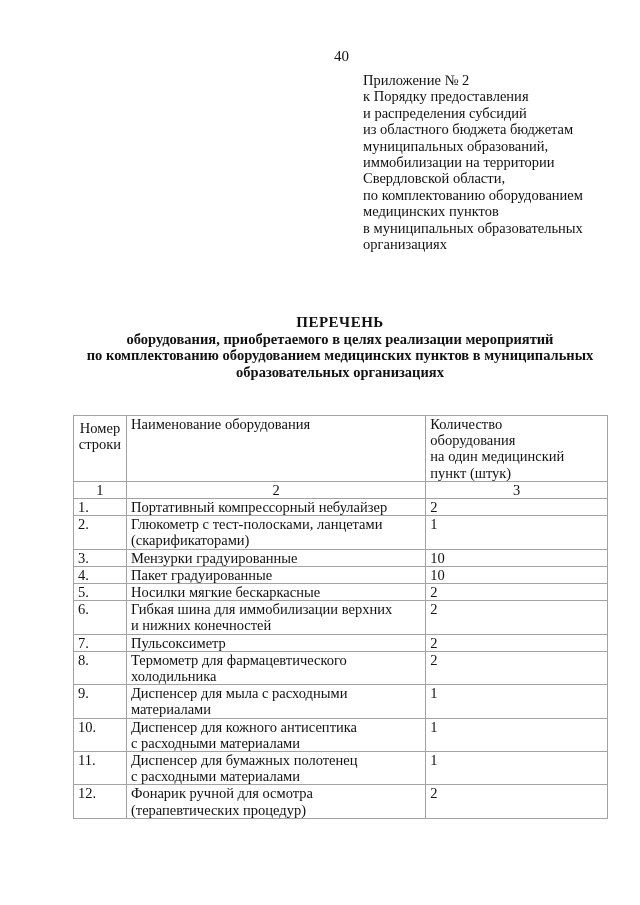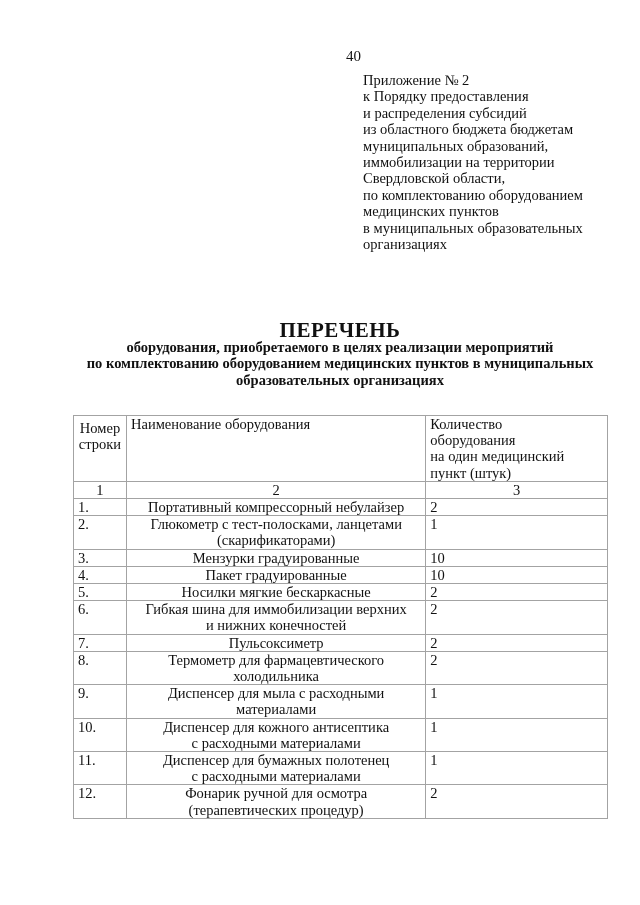--- a/index.html
+++ b/index.html
@@ -14,21 +14,20 @@
     overflow: hidden;
     font-family: "Liberation Serif", "DejaVu Serif", serif;
     color: #111111;
   }
   .page-number {
     position: absolute;
     left: 334px;
     top: 47px;
     font-size: 15px;
     line-height: 18px;
-    margin-left: 12px;
   }
   .appendix {
     position: absolute;
     left: 363px;
     top: 72px;
     font-size: 14.5px;
     line-height: 16.4px;
     white-space: nowrap;
   }
   .appendix div { margin: 0; }
@@ -36,23 +35,22 @@
     position: absolute;
     left: 60px;
     top: 314px;
     width: 560px;
     text-align: center;
     font-weight: bold;
     font-size: 14.5px;
     line-height: 16.5px;
   }
   .title-block .main-title {
-    font-size: 21px;
+    font-size: 15px;
     letter-spacing: 0.5px;
-    margin-top: 8px;
   }
   table.equip {
     position: absolute;
     left: 73px;
     top: 415px;
     width: 535px;
     border-collapse: collapse;
     font-size: 14.5px;
     line-height: 16.2px;
   }
@@ -61,21 +59,21 @@
     padding: 0 4px;
     vertical-align: top;
     font-weight: normal;
   }
   col.c-num { width: 53px; }
   col.c-name { width: 300px; }
   col.c-qty { width: 182px; }
   .hdr td { padding-top: 4px; padding-bottom: 2px; }
   .hdr .num-hdr { text-align: center; padding: 4px 2px 2px 2px; }
   .center { text-align: left; }
-  td.name { text-align: center; padding-left: 5px; }
+  td.name { text-align: left; padding-left: 5px; }
   tr.idx td { text-align: center; }
   tr.row td { height: auto; }
 </style>
 </head>
 <body>
 
 <div class="page-number">40</div>
 
 <div class="appendix">
   <div>Приложение № 2</div>

